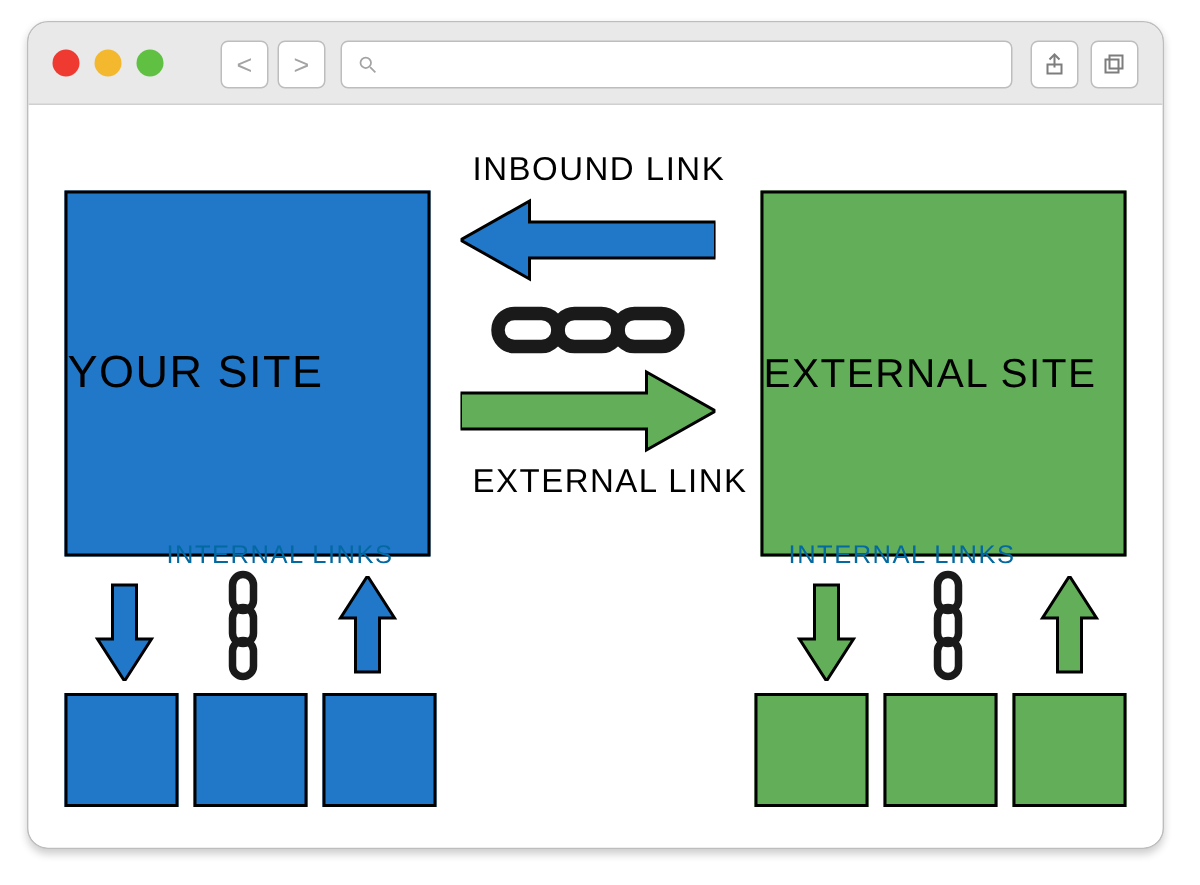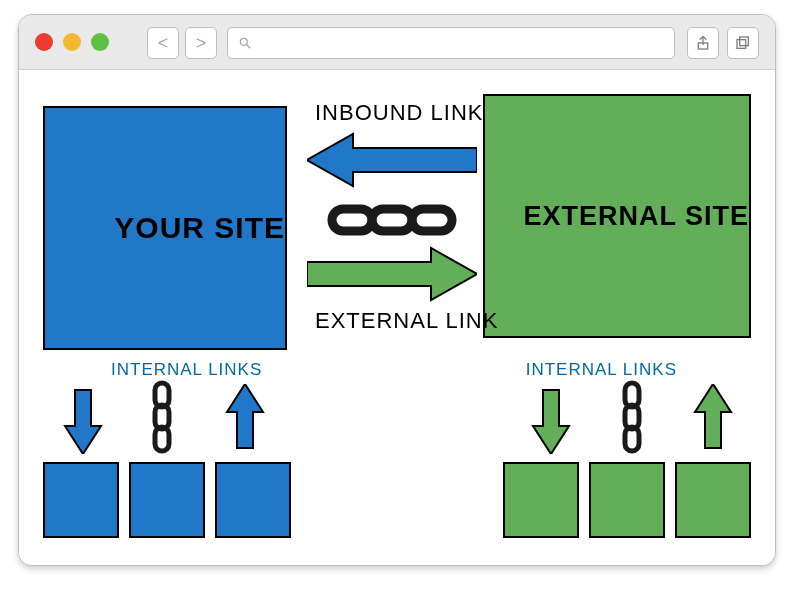--- a/index.html
+++ b/index.html
@@ -63,27 +63,28 @@
     position: relative;
     width: 100%;
     height: calc(100% - 54px);
     background: #fff;
   }
 
   .big-box {
     position:absolute;
     width: 240px; height: 240px;
     border: 2px solid #000;
-    display:flex; align-items:center; justify-content:flex-end;
-    font-weight:700;
+    display:flex; align-items:center; justify-content:flex-start;
+    font-weight:400;
     letter-spacing:1px;
     font-family: Impact, "Arial Narrow", sans-serif;
+    margin-top: 21px;
   }
   .big-your   { left: 24px;  top: 36px; background:#2178c9; color:#000; font-size:30px; font-stretch:condensed;}
-  .big-ext    { right: 24px; top: 24px; background:#62ae59; color:#000; font-size:27px; font-stretch:condensed;padding-left:24px;}
+  .big-ext    { right: 24px; top: 36px; background:#62ae59; color:#000; font-size:27px; font-stretch:condensed;}
 
   .label {
     position:absolute;
     font-family: Impact, "Arial Narrow", sans-serif;
     font-size:22px;
     font-stretch:condensed;
     color:#000;
     letter-spacing:1px;
     font-weight:400;
     white-space:nowrap;

